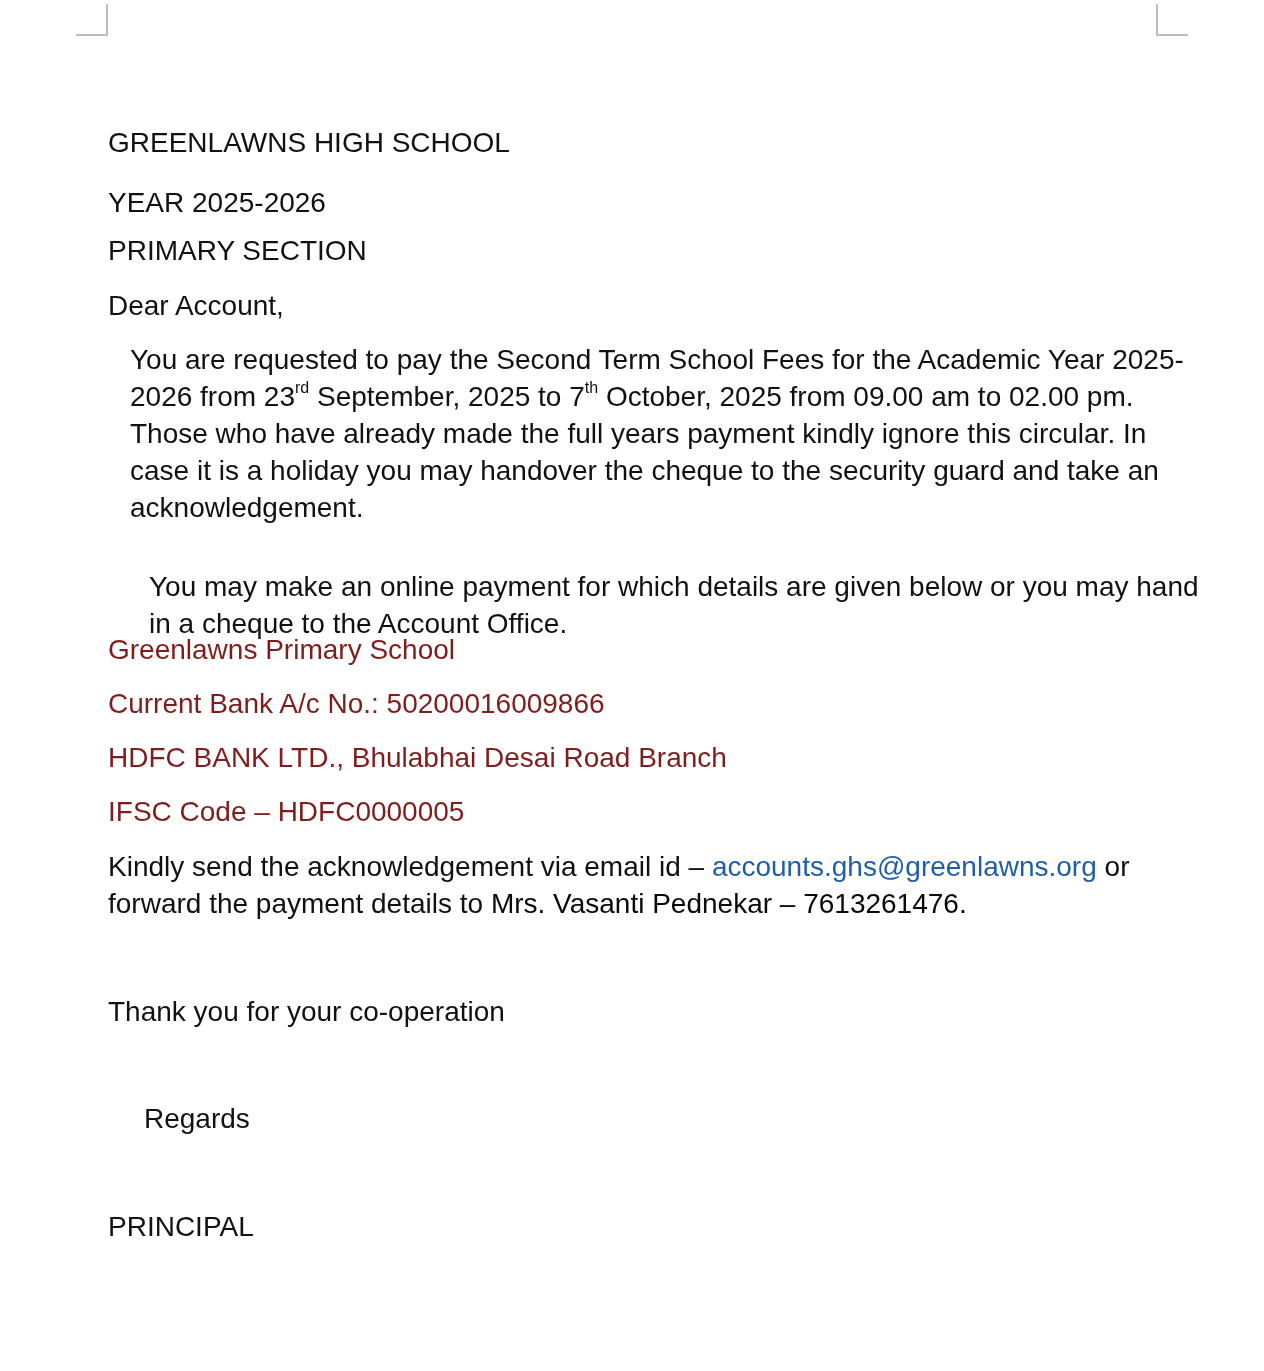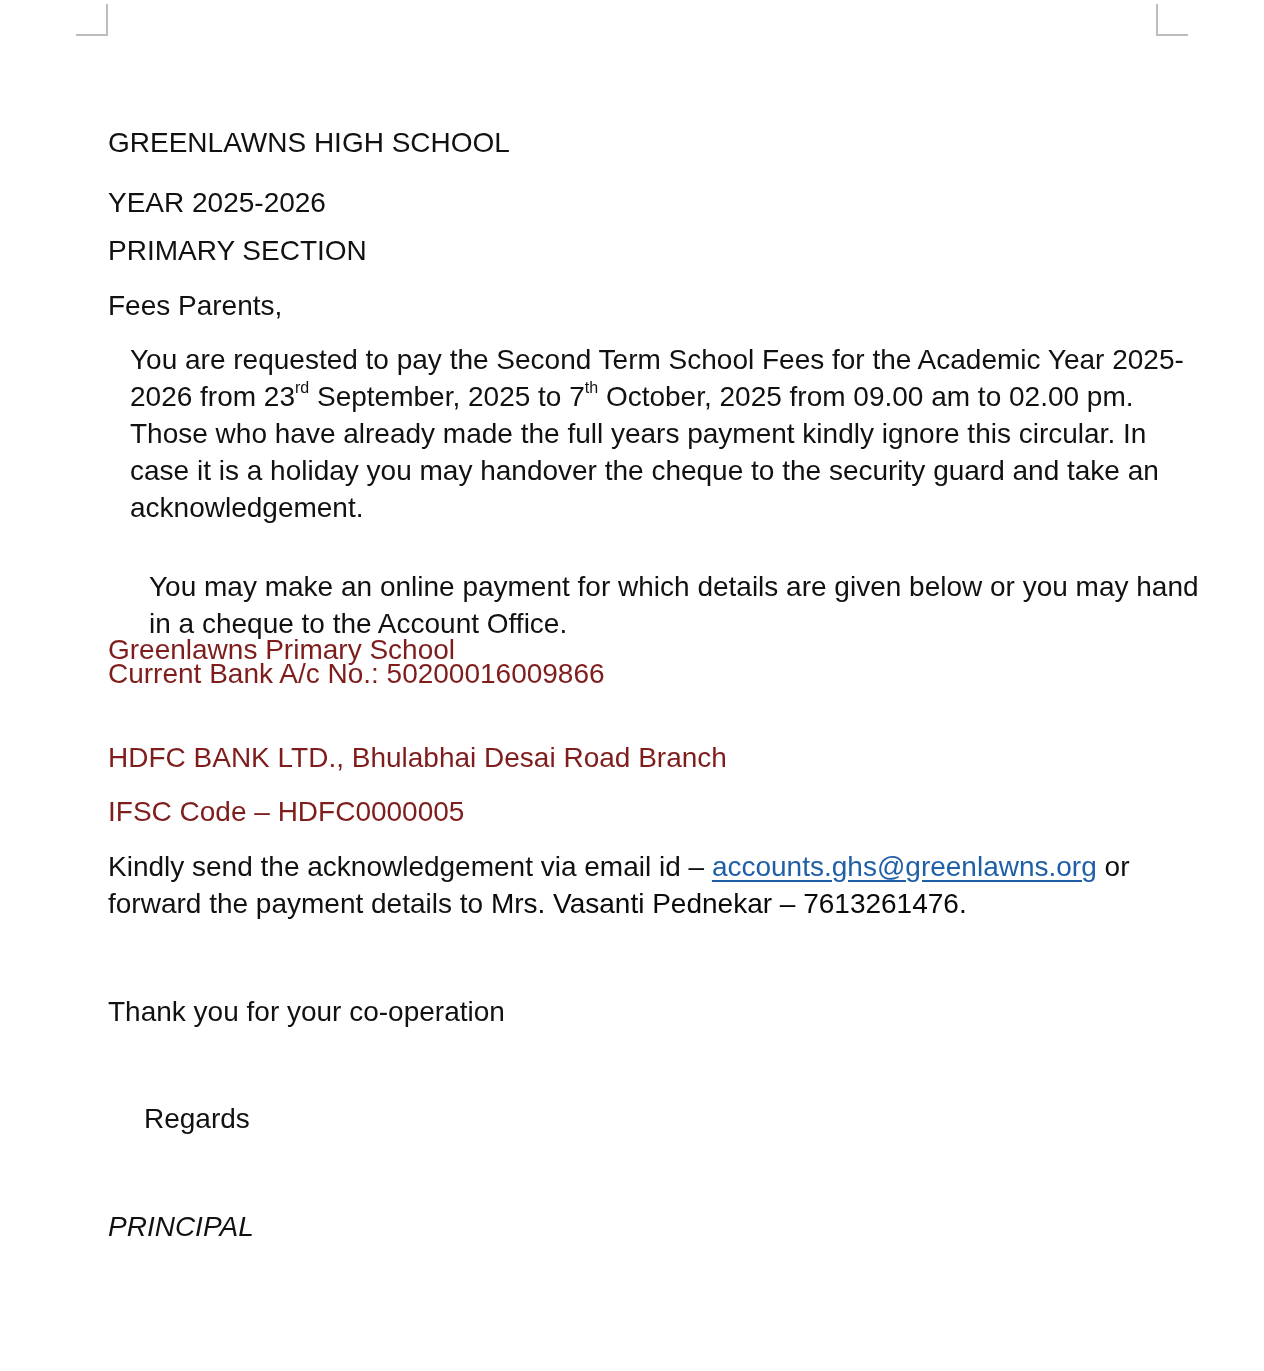--- a/index.html
+++ b/index.html
@@ -61,52 +61,51 @@
     .p1 { top: 341px; margin-left: 22px; }
     .p2 { top: 568px; margin-left: 41px; }
     .bank {
       position: absolute;
       left: 0;
       font-size: 28px;
       line-height: 34px;
       color: #7f1d1d;
     }
     .b1 { top: 633px; }
-    .b2 { top: 657px; }
+    .b2 { top: 687px; }
     .b3 { top: 741px; }
     .b4 { top: 795px; }
     .p3 { top: 848px; }
     .thanks { top: 993px; }
     .regards { top: 1100px; margin-left: 36px; }
-    .principal { top: 1208px; font-style: italic; }
+    .principal { top: 1208px; }
     sup {
       font-size: 16px;
       line-height: 0;
       position: relative;
       top: -3px;
     }
     .link {
       color: #1f5fa8;
-      text-decoration: underline;
       text-underline-offset: 4px;
     }
     .strong { color: #0a0a0a; }
   </style>
 </head>
 <body>
 
 <div class="corner corner-tl"></div>
 <div class="corner corner-tr"></div>
 
 <div class="page">
   <div class="heading h1">GREENLAWNS HIGH SCHOOL</div>
   <div class="heading h2">YEAR 2025-2026</div>
   <div class="heading h3">PRIMARY SECTION</div>
 
-  <div class="para greeting">Fees Parents,</div>
+  <div class="para greeting">Dear Account,</div>
 
   <div class="para p1"><span>You are requested to pay the Second Term School Fees for the Academic Year 2025-2026 from 23</span><sup>rd</sup><span> September, 2025 to 7</span><sup>th</sup><span> October, 2025 from 09.00 am to 02.00 pm. Those who have already made the full years payment kindly ignore this circular. In case it is a holiday you may handover the cheque to the security guard and take an acknowledgement.</span></div>
 
   <div class="para p2">You may make an online payment for which details are given below or you may hand in a cheque to the Account Office.</div>
 
   <div class="bank b1">Greenlawns Primary School</div>
   <div class="bank b2">Current Bank A/c No.: 50200016009866</div>
   <div class="bank b3">HDFC BANK LTD., Bhulabhai Desai Road Branch</div>
   <div class="bank b4">IFSC Code – HDFC0000005</div>
 

